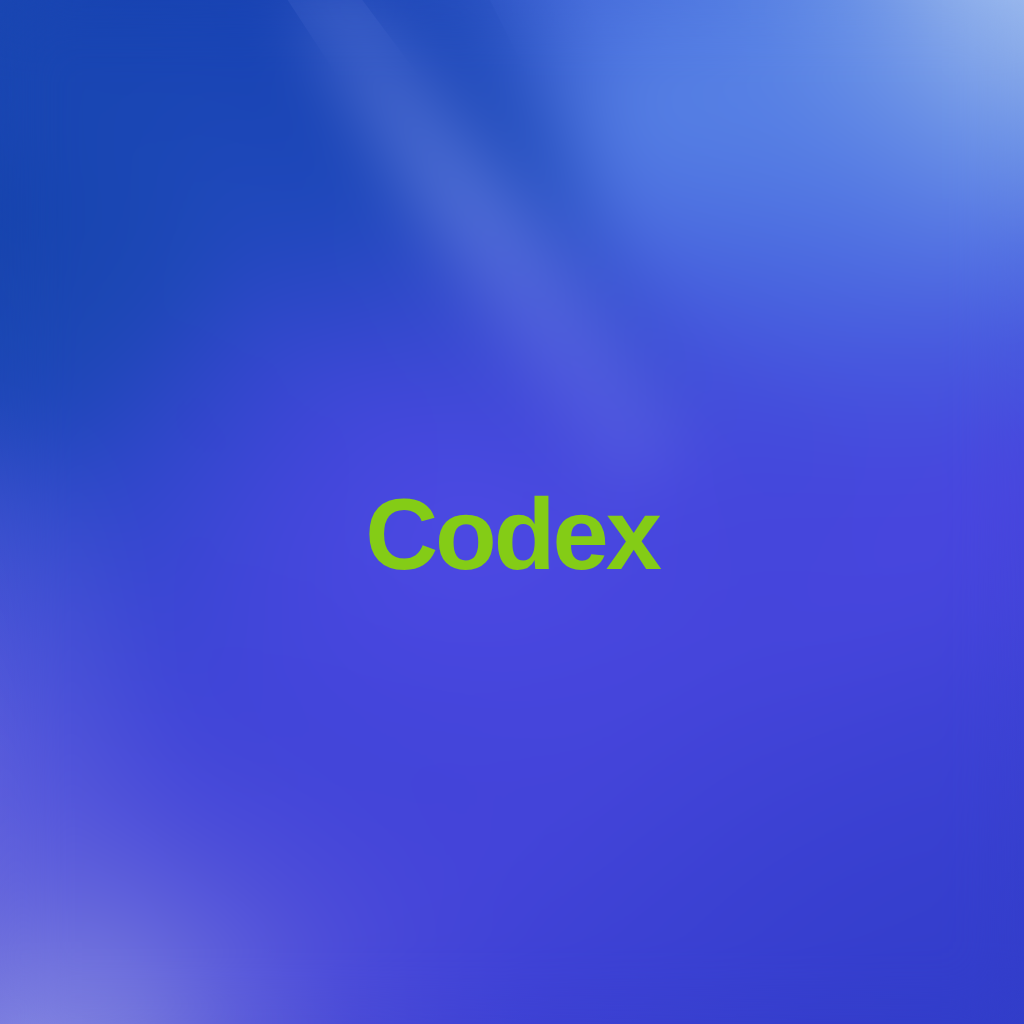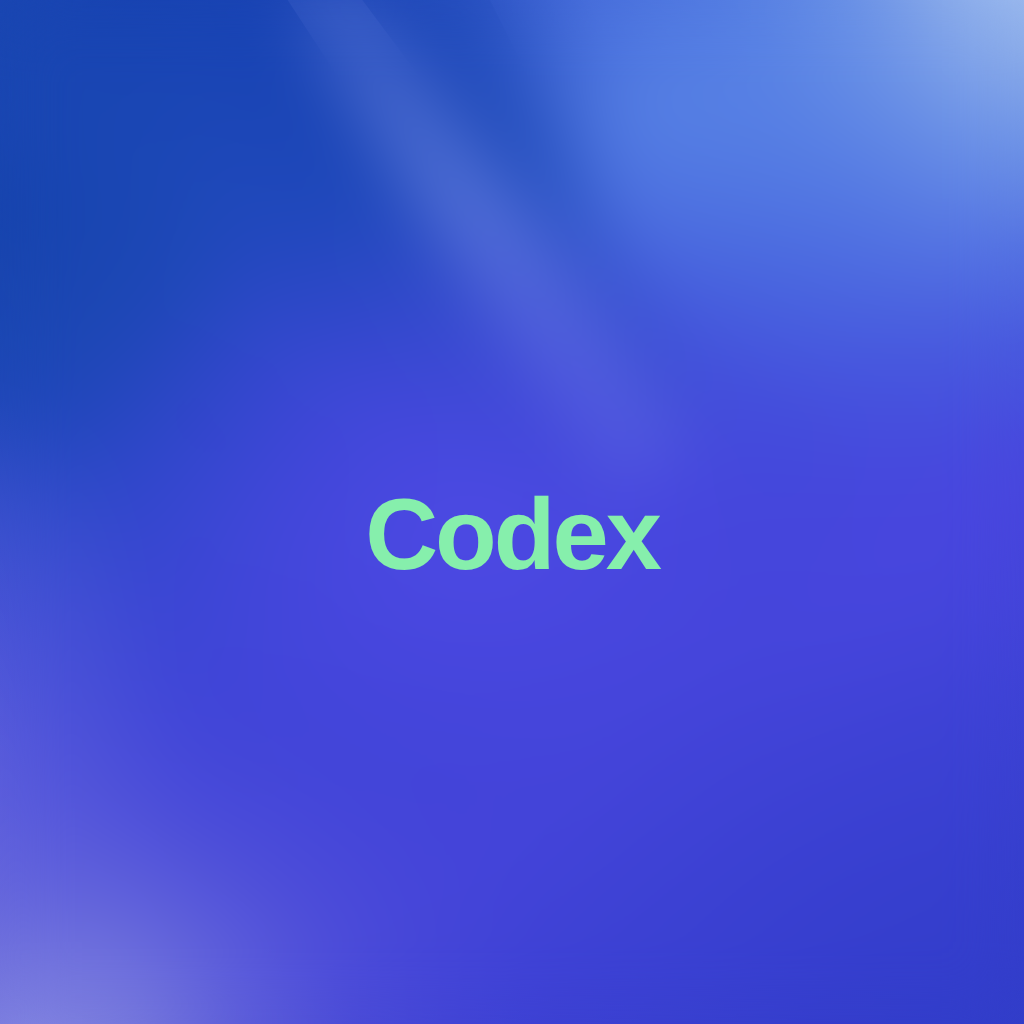--- a/index.html
+++ b/index.html
@@ -187,21 +187,21 @@
     display: flex;
     flex-direction: column;
     align-items: center;
     justify-content: center;
     padding-top: 18px;
     box-sizing: border-box;
     z-index: 5;
   }
   .headline-line {
     display: block;
-    color: #86efac;
+    color: #84cc16;
     font-family: "Liberation Sans", sans-serif;
     font-weight: bold;
     font-size: 101px;
     line-height: 112px;
     letter-spacing: -3.4px;
     text-align: center;
     white-space: nowrap;
     text-rendering: geometricPrecision;
     margin-top: 28px;
   }

